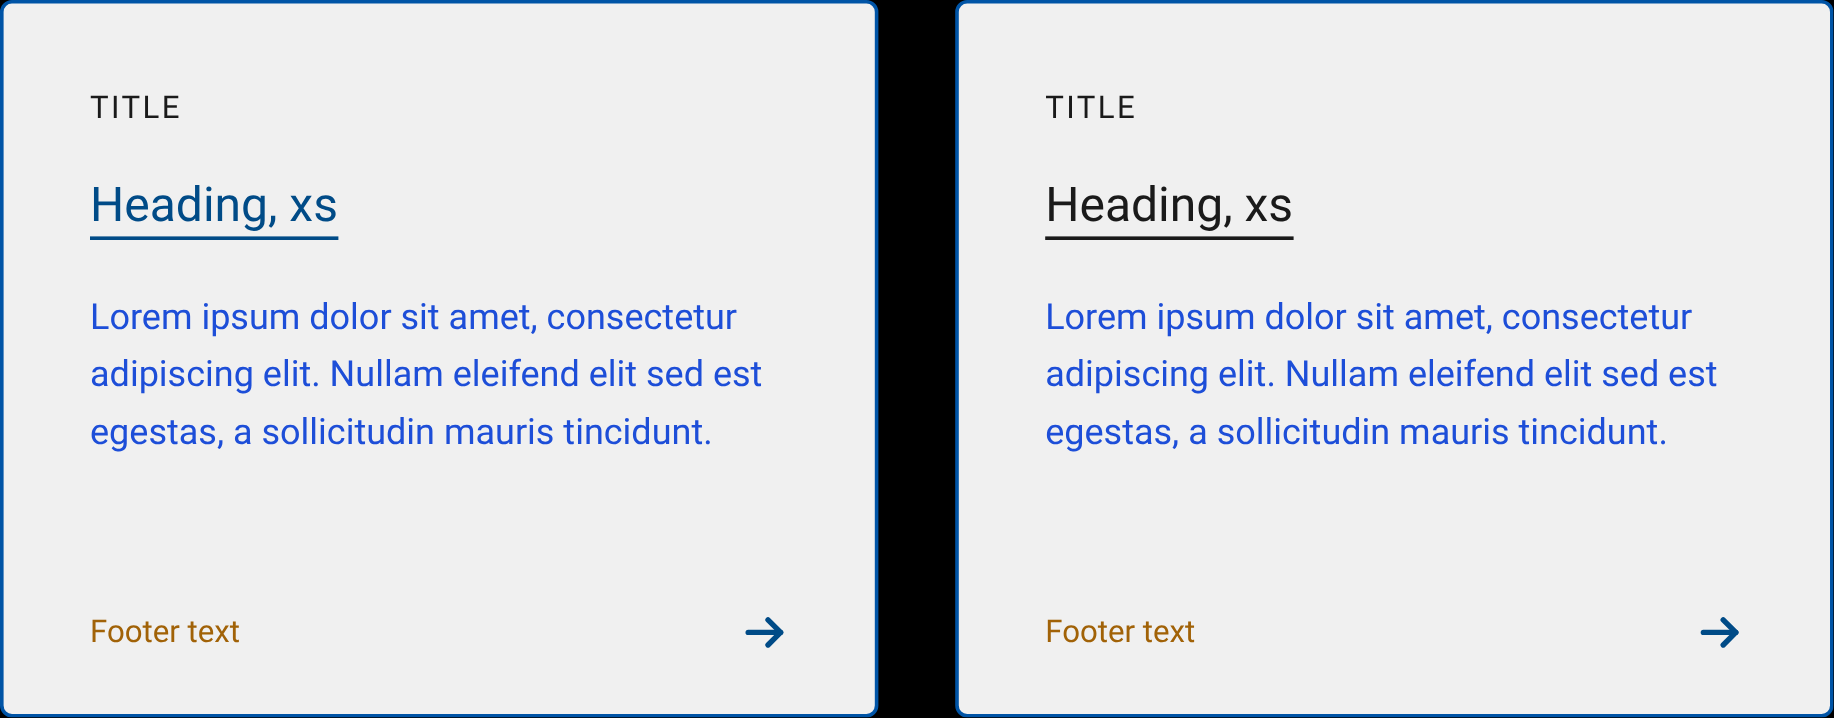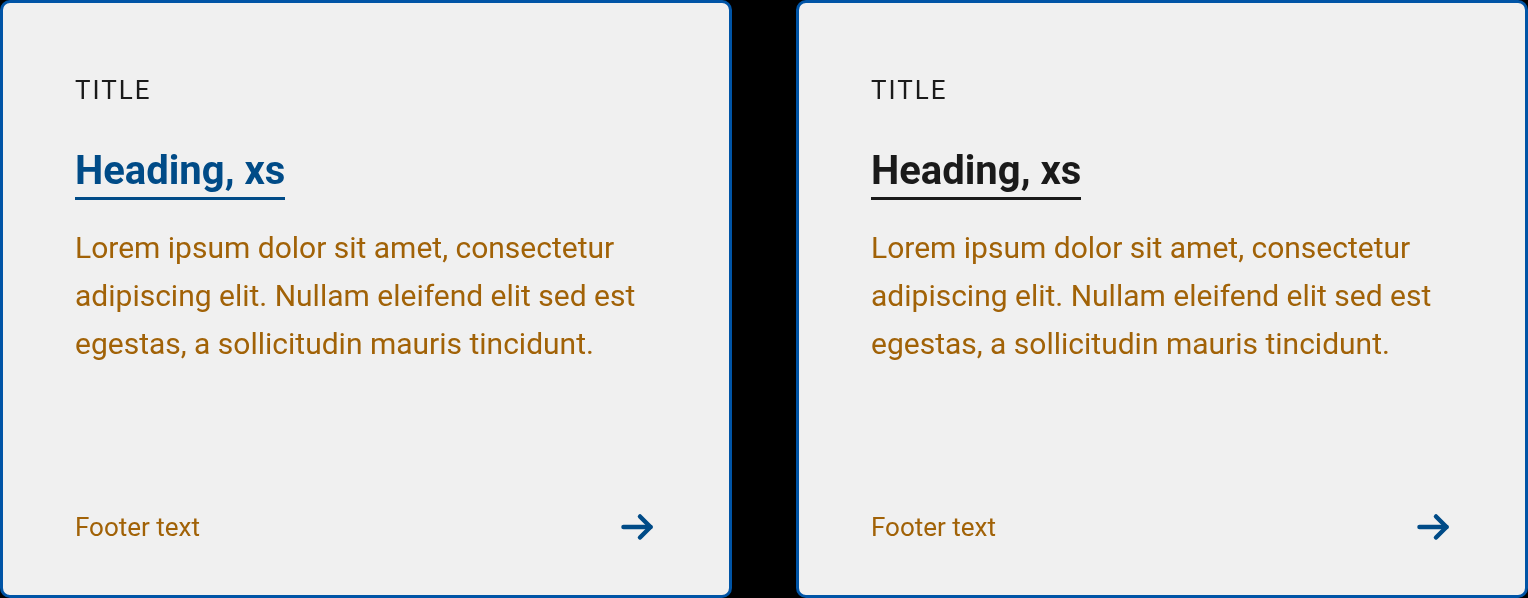--- a/index.html
+++ b/index.html
@@ -28,41 +28,41 @@
     }
     .card-title {
       font-size: 26px;
       letter-spacing: 2px;
       color: #1a1a1a;
       font-weight: 400;
       margin-bottom: 44px;
     }
     .card-heading {
       font-size: 40px;
-      font-weight: 700;
+      font-weight: 400;
       display: inline-block;
       padding-bottom: 4px;
       border-bottom: 3px solid;
-      margin-bottom: 24px;
+      margin-bottom: 41px;
       line-height: 1.1;
       width: fit-content;
     }
     .heading-link {
       color: #004b87;
       border-color: #004b87;
       cursor: pointer;
     }
     .heading-plain {
       color: #1a1a1a;
       border-color: #1a1a1a;
     }
     .card-body {
       font-size: 30px;
       line-height: 1.6;
-      color: #a16207;
+      color: #1d4ed8;
       font-weight: 400;
       flex: 1;
     }
     .card-footer {
       display: flex;
       align-items: center;
       justify-content: space-between;
       margin-top: 36px;
     }
     .footer-text {

